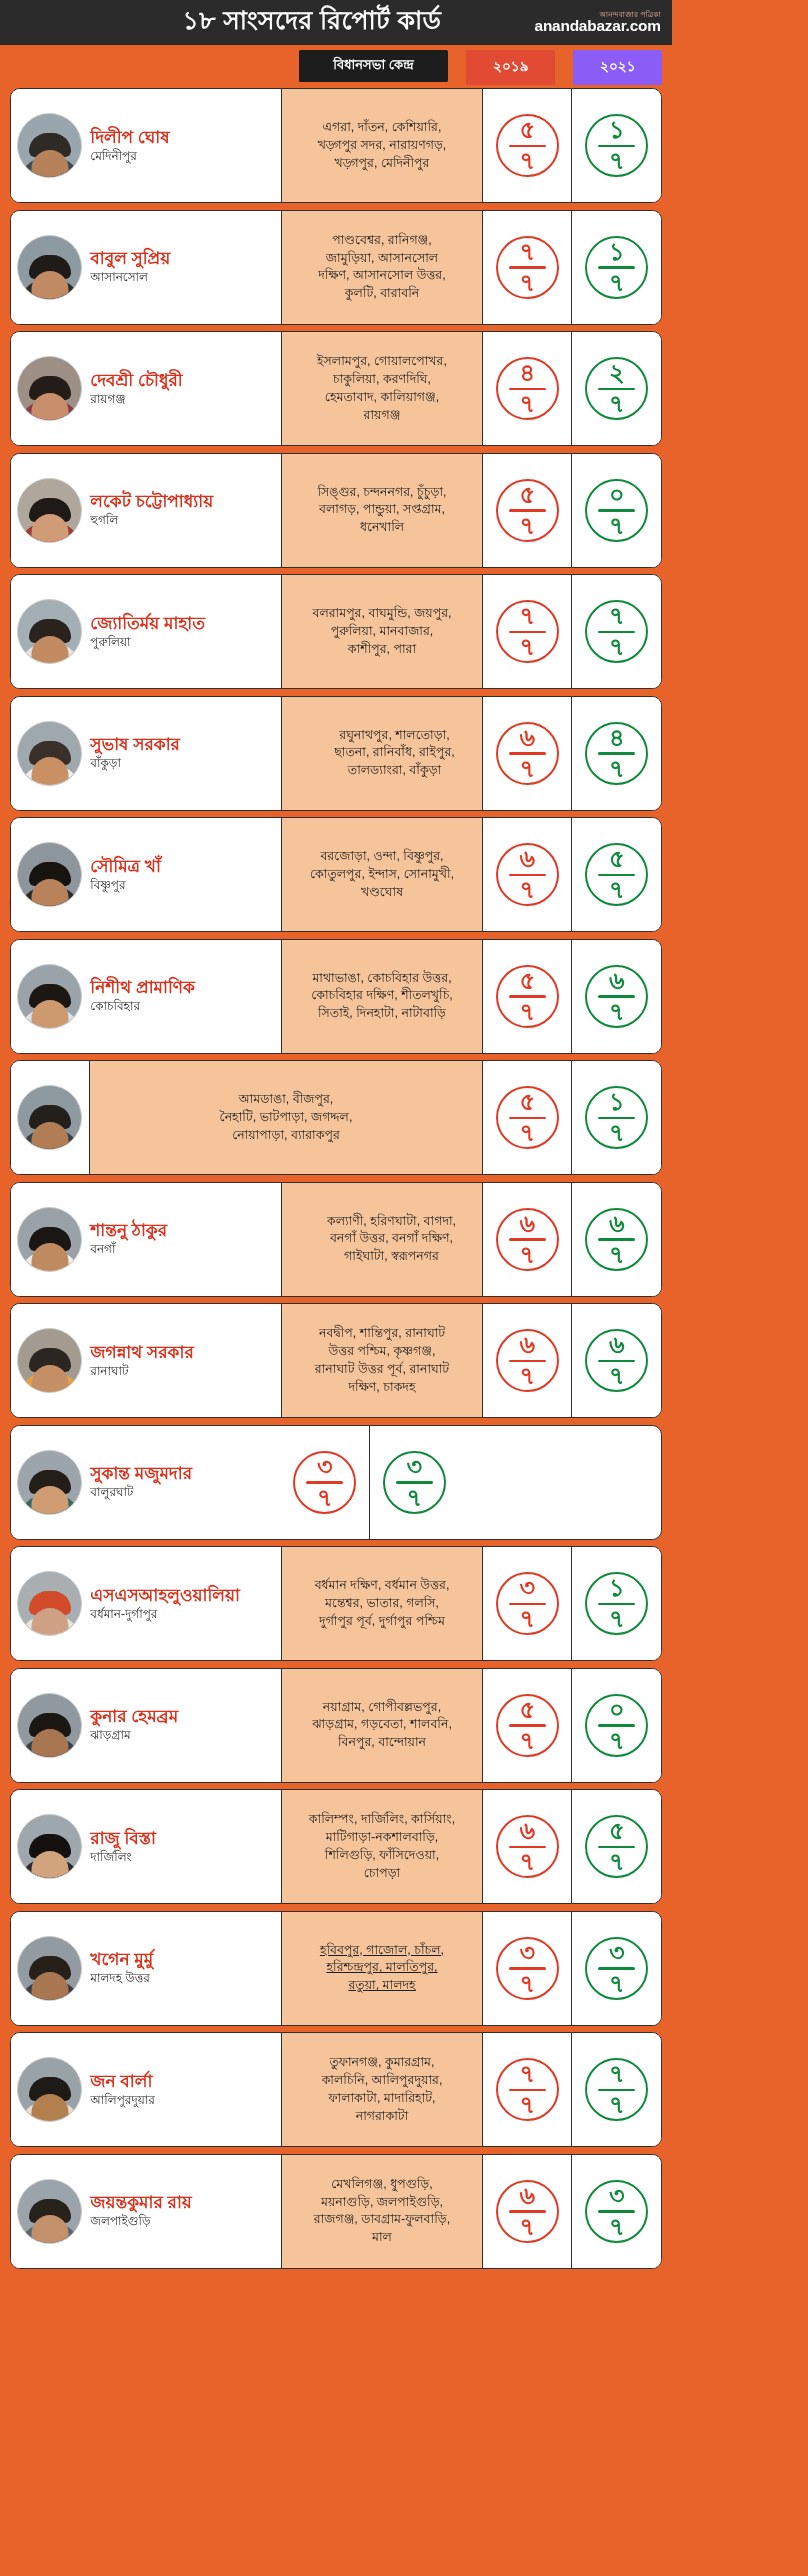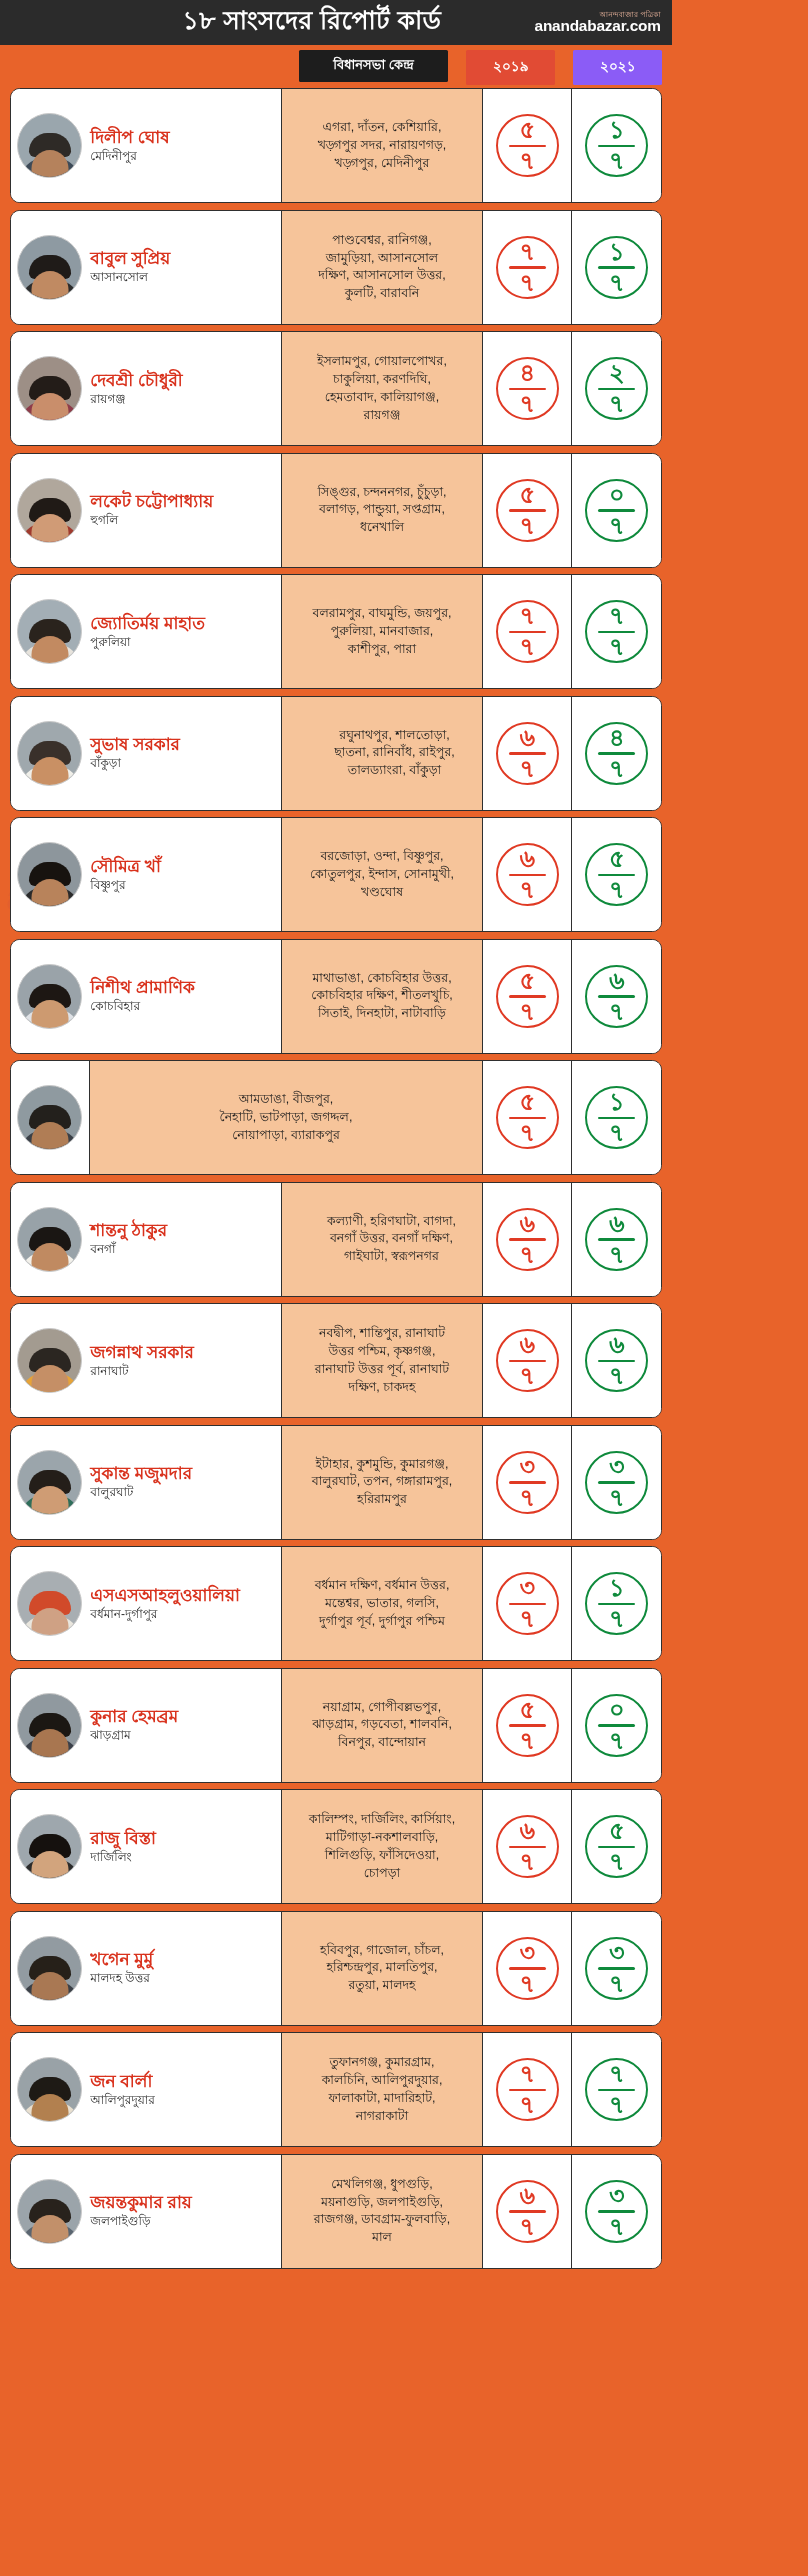--- a/index.html
+++ b/index.html
@@ -659,25 +659,20 @@
           <div class="avatar" style="background: rgb(155, 165, 171);">
             <div class="body" style="background: rgb(47, 110, 90);"></div>
             <div class="hair" style="background: rgb(36, 30, 25);"></div>
             <div class="face" style="background: rgb(207, 156, 116);"></div>
           </div>
         </div>
         <div class="cell-name">
           <div class="mp-name">সুকান্ত মজুমদার</div>
           <div class="mp-district">বালুরঘাট</div>
         </div>
-        <div class="cell-seats">
-          <div class="seat-text" style="white-space: pre-line;">ইটাহার, কুশমুন্ডি, কুমারগঞ্জ,
-বালুরঘাট, তপন, গঙ্গারামপুর,
-হরিরামপুর</div>
-        </div>
         <div class="cell-score sep">
           <div class="circle c2019">
             <div class="frac">
               <div class="num">৩</div>
               <div class="bar" style="background: currentcolor;"></div>
               <div class="den">৭</div>
             </div>
           </div>
         </div>
         <div class="cell-score">
@@ -805,21 +800,21 @@
             <div class="body" style="background: rgb(58, 63, 70);"></div>
             <div class="hair" style="background: rgb(38, 32, 25);"></div>
             <div class="face" style="background: rgb(169, 120, 83);"></div>
           </div>
         </div>
         <div class="cell-name">
           <div class="mp-name">খগেন মুর্মু</div>
           <div class="mp-district">মালদহ উত্তর</div>
         </div>
         <div class="cell-seats">
-          <div class="seat-text" style="white-space: pre-line;">হবিবপুর, গাজোল, চাঁচল,
+          <div class="seat-text" style="white-space: pre-line; text-decoration: underline;">হবিবপুর, গাজোল, চাঁচল,
 হরিশ্চন্দ্রপুর, মালতিপুর,
 রতুয়া, মালদহ</div>
         </div>
         <div class="cell-score sep">
           <div class="circle c2019">
             <div class="frac">
               <div class="num">৩</div>
               <div class="bar" style="background: currentcolor;"></div>
               <div class="den">৭</div>
             </div>

